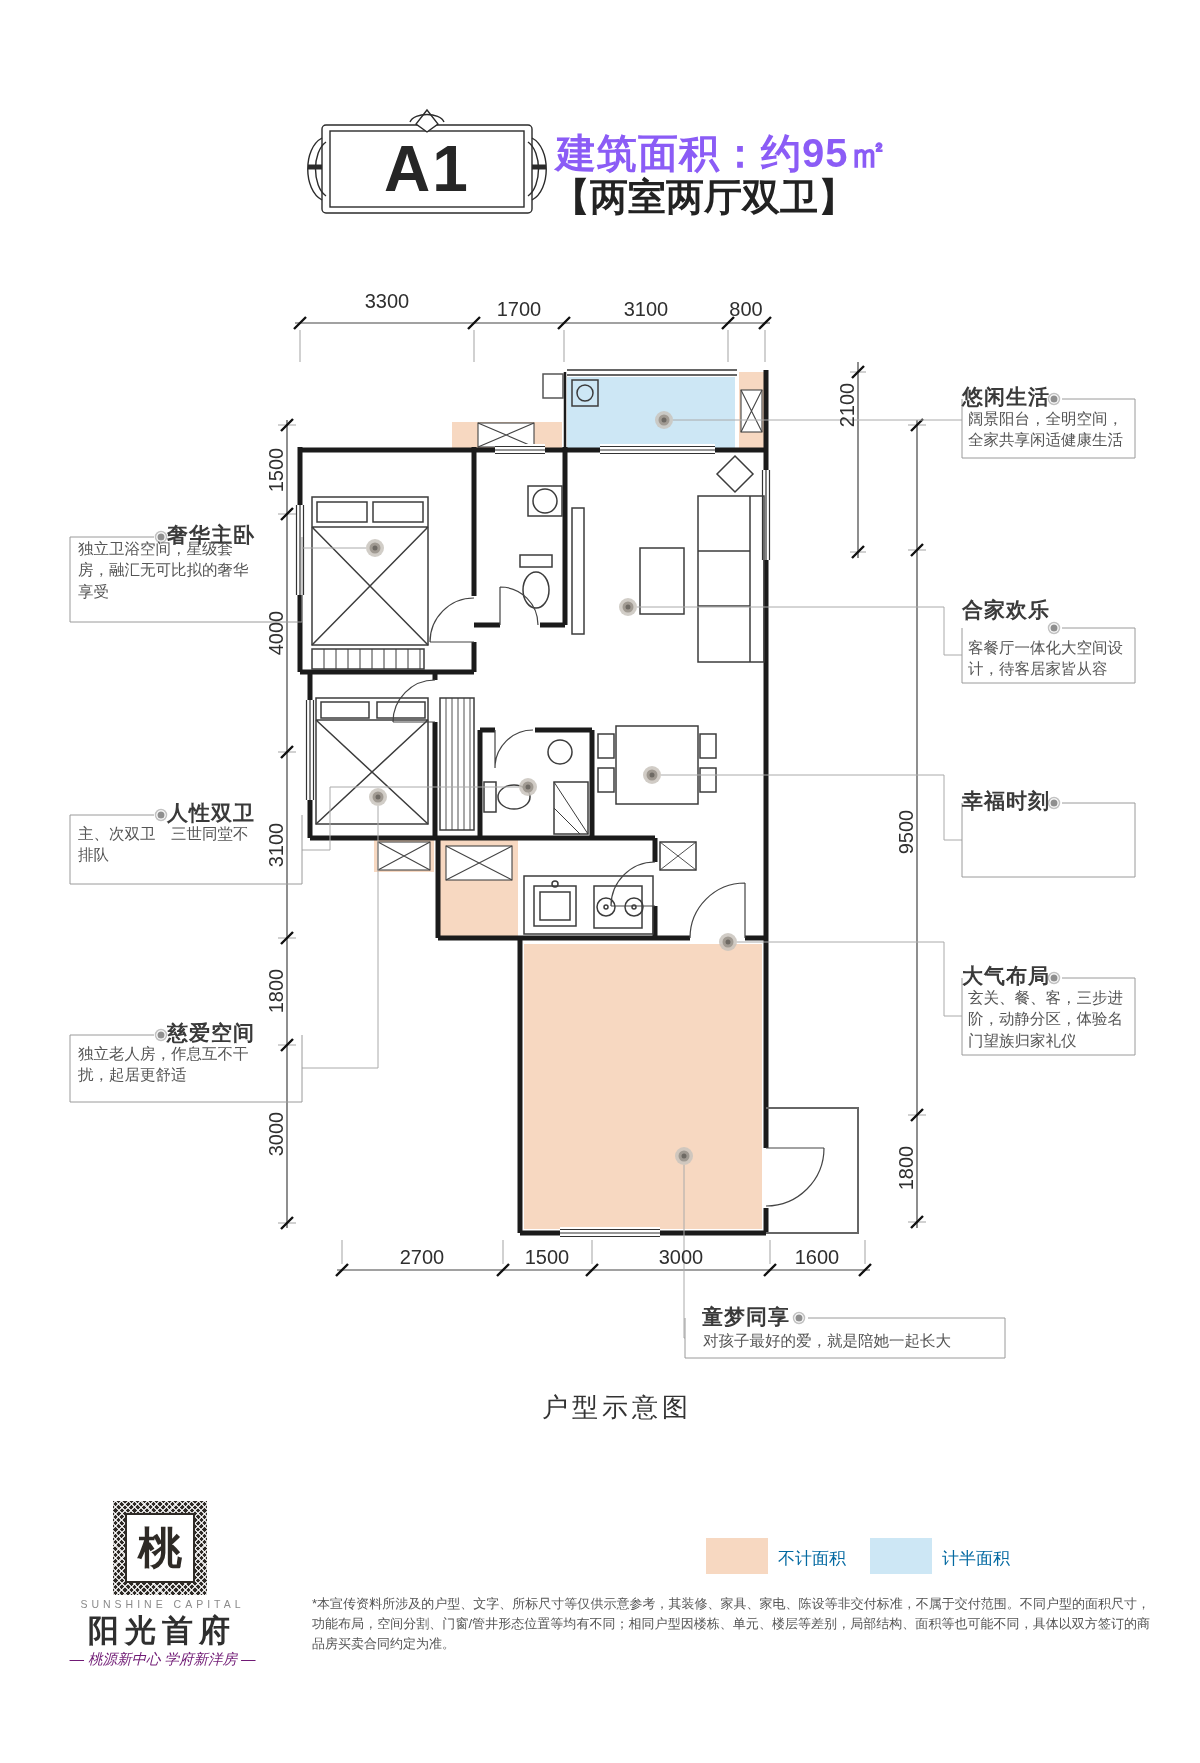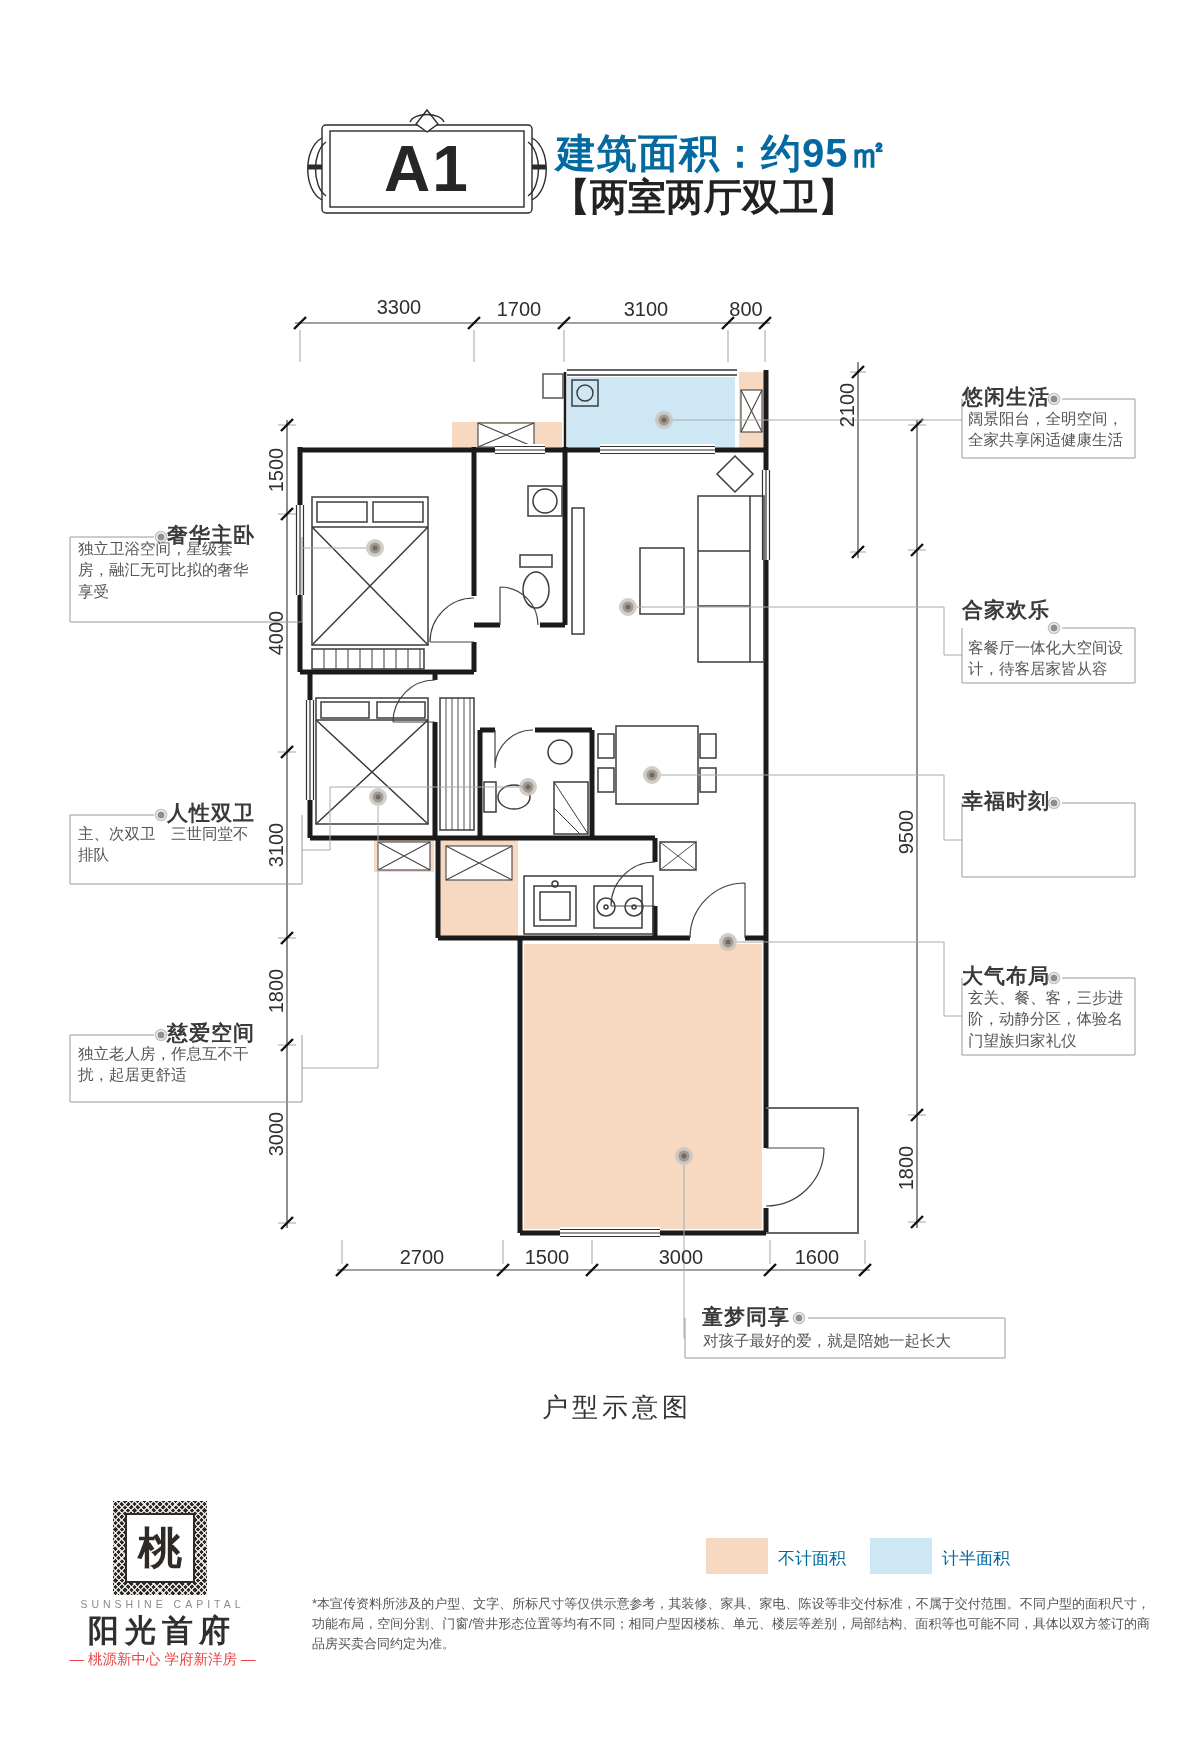--- a/index.html
+++ b/index.html
@@ -3,21 +3,21 @@
 <meta charset="utf-8">
 <style>
   html,body{margin:0;padding:0;background:#fff;}
   .page{position:relative;width:1200px;height:1763px;background:#fff;overflow:hidden;
         font-family:"Liberation Sans","DejaVu Sans",sans-serif;color:#333;}
   .abs{position:absolute;}
   svg{position:absolute;left:0;top:0;}
   
   .unit-big{left:330px;top:131px;width:194px;height:76px;line-height:76px;text-align:center;
             font-size:64px;font-weight:bold;color:#262626;letter-spacing:2px;}
-  .hline1{left:556px;top:126px;width:560px;font-size:40px;font-weight:bold;color:#0369a1;letter-spacing:1px;}
+  .hline1{left:556px;top:126px;width:560px;font-size:40px;font-weight:bold;color:#8b5cf6;letter-spacing:1px;}
   .hline2{left:552px;top:172px;width:560px;font-size:38px;font-weight:bold;color:#222;}
   
   .hdim{width:60px;height:22px;text-align:center;font-size:20px;color:#2f2f2f;}
   .vdim{width:70px;height:20px;text-align:center;font-size:20px;color:#2f2f2f;transform:rotate(-90deg);}
   
   .co-title{font-size:21px;font-weight:bold;color:#3a3a3a;letter-spacing:1px;white-space:nowrap;}
   .co-body{font-size:15.5px;color:#555;line-height:1.38;}
   
   .caption{left:457px;top:1390px;width:320px;text-align:center;font-size:26px;color:#333;letter-spacing:4px;}
   
@@ -26,21 +26,21 @@
   
   .seal{left:113px;top:1501px;width:94px;height:94px;
         background-color:#2e2a26;
         background-image:repeating-linear-gradient(45deg,rgba(255,255,255,.8) 0 1.5px,transparent 1.5px 4.5px),
                          repeating-linear-gradient(-45deg,rgba(255,255,255,.8) 0 1.5px,transparent 1.5px 4.5px);}
   .seal-inner{position:absolute;inset:12px;background:#fff;border:2px solid #2e2a26;
               display:flex;align-items:center;justify-content:center;
               font-family:"DejaVu Serif","Liberation Serif",serif;font-size:44px;font-weight:bold;color:#2e2a26;}
   .logo-en{left:60px;top:1598px;width:205px;text-align:center;font-size:10.5px;letter-spacing:4px;color:#8a8a8a;}
   .logo-cn{left:72px;top:1610px;width:180px;text-align:center;font-size:31px;font-weight:bold;letter-spacing:6px;color:#2f2f2f;}
-  .logo-tag{left:40px;top:1650px;width:245px;text-align:center;font-size:14.5px;color:#ef4444;}
+  .logo-tag{left:40px;top:1650px;width:245px;text-align:center;font-size:14.5px;color:#701a75;font-style:italic;}
   .disclaimer{left:312px;top:1594px;width:838px;font-size:13px;line-height:1.55;color:#555;text-align:justify;}
 </style>
 </head>
 <body>
 
 <div class="page">
 
   <svg width="1200" height="1450" viewBox="0 0 1200 1450">
 
     <g stroke="#2b2b2b" fill="none" stroke-width="1.4">
@@ -289,21 +289,21 @@
         <circle cx="378" cy="797" r="2.5"></circle>
           <circle cx="684" cy="1156" r="2.5"></circle>
       </g>
     </g>
   </svg>
 
   <div class="abs unit-big">A1</div>
   <div class="abs hline1">建筑面积：约95㎡</div>
   <div class="abs hline2">【两室两厅双卫】</div>
 
-  <div class="abs hdim" style="left:357px;top:296px;margin-left:12px;">3300</div>
+  <div class="abs hdim" style="left:357px;top:290px;">3300</div>
   <div class="abs hdim" style="left:489px;top:298px;">1700</div>
   <div class="abs hdim" style="left:616px;top:298px;">3100</div>
   <div class="abs hdim" style="left:716px;top:298px;">800</div>
 
   <div class="abs vdim" style="left:240px;top:460px;">1500</div>
   <div class="abs vdim" style="left:240px;top:623px;">4000</div>
   <div class="abs vdim" style="left:240px;top:835px;">3100</div>
   <div class="abs vdim" style="left:240px;top:981px;">1800</div>
   <div class="abs vdim" style="left:240px;top:1124px;">3000</div>
 

